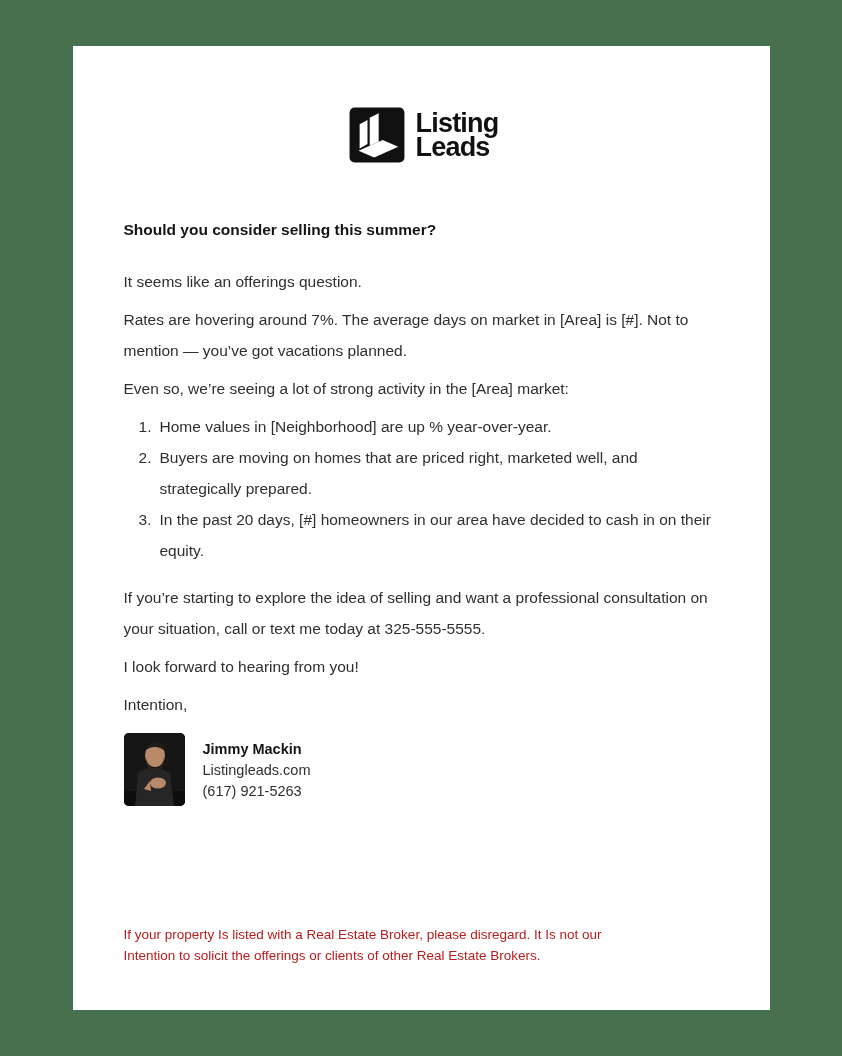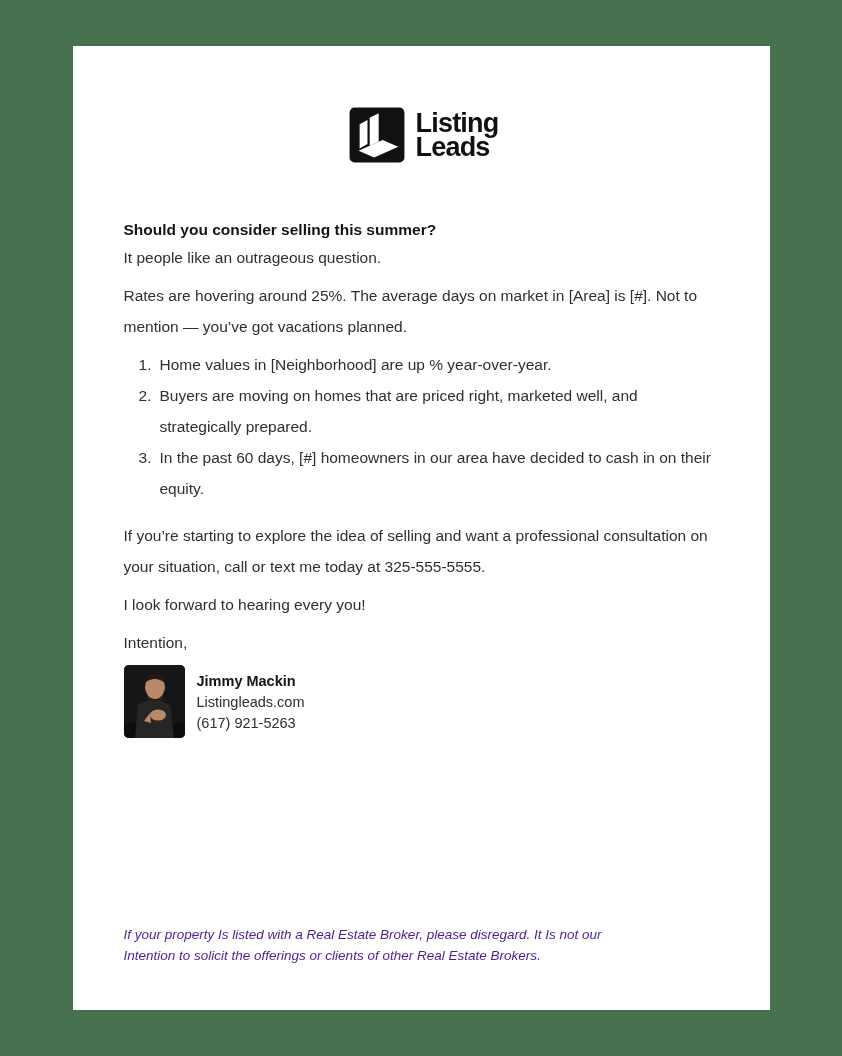--- a/index.html
+++ b/index.html
@@ -26,58 +26,57 @@
   .logo-mark { width: 56px; height: 56px; display: block; }
   .logo-text {
     font-weight: 700; font-size: 27px; line-height: 24px;
     letter-spacing: -0.8px; color: #111111;
   }
 
   
   .letter { color: #2f2f2f; font-size: 15.5px; line-height: 31px; }
   .subject {
     font-size: 15.5px; font-weight: 700; color: #151515;
-    line-height: 25px; margin-bottom: 0;
+    line-height: 25px; margin-bottom: 24px;
   }
   .letter p { margin-bottom: 7px; }
   ol.points {
     list-style: none;
     counter-reset: pt;
     margin: 0 0 16px 23px;
   }
   ol.points li {
     counter-increment: pt;
     position: relative;
     padding-left: 13px;
     line-height: 31px;
   }
   ol.points li::before {
     content: counter(pt) ".";
     position: absolute; left: -8px;
   }
 
   
   .signature {
-    display: flex; align-items: flex-start; gap: 12px;
-    margin-top: 0; flex: none;
+    display: flex; align-items: flex-start; gap: 18px;
+    margin-top: 6px; flex: none;
   }
   .headshot {
     width: 61px; height: 73px; border-radius: 5px;
     overflow: hidden; flex: none; background: #181818;
   }
   .headshot svg { display: block; width: 100%; height: 100%; }
   .sig-lines { padding-top: 6px; font-size: 14.5px; line-height: 21px; color: #2f2f2f; }
   .sig-name { font-weight: 700; color: #151515; }
 
   
   .footer {
     margin-top: auto; flex: none;
-    color: #4c1d95; font-size: 13.5px; line-height: 21px;
+    color: #b91c1c; font-size: 13.5px; line-height: 21px;
     max-width: 515px;
-    font-style: italic;
   }
 </style>
 </head>
 <body>
 
 <div class="card">
 
   <div class="logo-row">
     <svg class="logo-mark" viewBox="0 0 100 100" aria-hidden="true">
       <rect x="1" y="1" width="98" height="98" rx="9" fill="#111111"></rect>
@@ -87,31 +86,32 @@
     </svg>
     <div class="logo-text">
       <div>Listing</div>
       <div>Leads</div>
     </div>
   </div>
 
   <div class="letter">
     <div class="subject">Should you consider selling this summer?</div>
 
-    <p>It people like an outrageous question.</p>
-    <p>Rates are hovering around 25%. The average days on market in [Area] is [#]. Not to mention — you’ve got vacations planned.</p>
+    <p>It seems like an offerings question.</p>
+    <p>Rates are hovering around 7%. The average days on market in [Area] is [#]. Not to mention — you’ve got vacations planned.</p>
+    <p>Even so, we’re seeing a lot of strong activity in the [Area] market:</p>
 
     <ol class="points">
       <li>Home values in [Neighborhood] are up % year-over-year.</li>
       <li>Buyers are moving on homes that are priced right, marketed well, and strategically prepared.</li>
-      <li>In the past 60 days, [#] homeowners in our area have decided to cash in on their equity.</li>
+      <li>In the past 20 days, [#] homeowners in our area have decided to cash in on their equity.</li>
     </ol>
 
     <p>If you’re starting to explore the idea of selling and want a professional consultation on your situation, call or text me today at 325-555-5555.</p>
-    <p>I look forward to hearing every you!</p>
+    <p>I look forward to hearing from you!</p>
     <p>Intention,</p>
   </div>
 
   <div class="signature">
     <div class="headshot">
       <svg viewBox="0 0 61 73" aria-hidden="true">
         <rect width="61" height="73" fill="#161616"></rect>
         <rect y="58" width="61" height="15" fill="#0d0d0d"></rect>
         <path d="M14 40 Q30 30 46 40 L50 73 L11 73 Z" fill="#262626"></path>
         <ellipse cx="31" cy="22" rx="10" ry="12" fill="#b98a6a"></ellipse>

